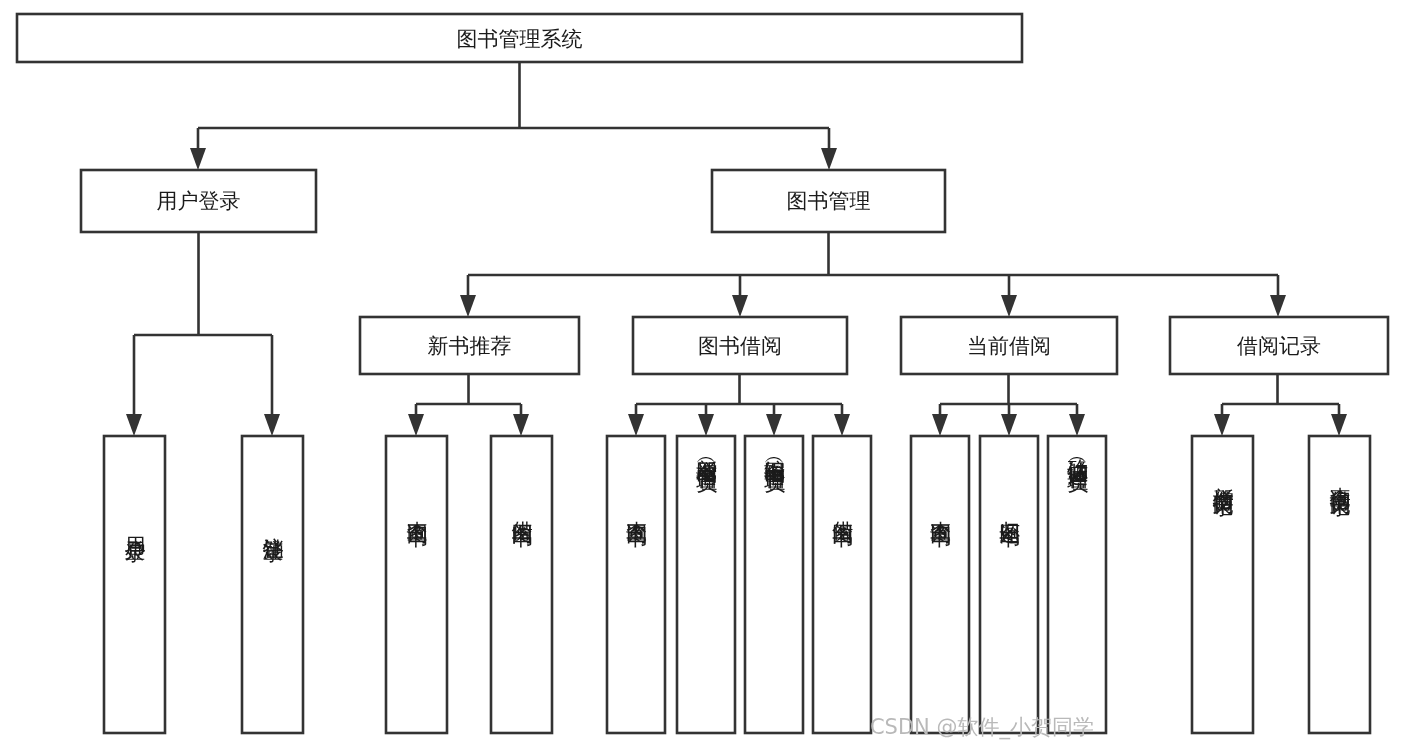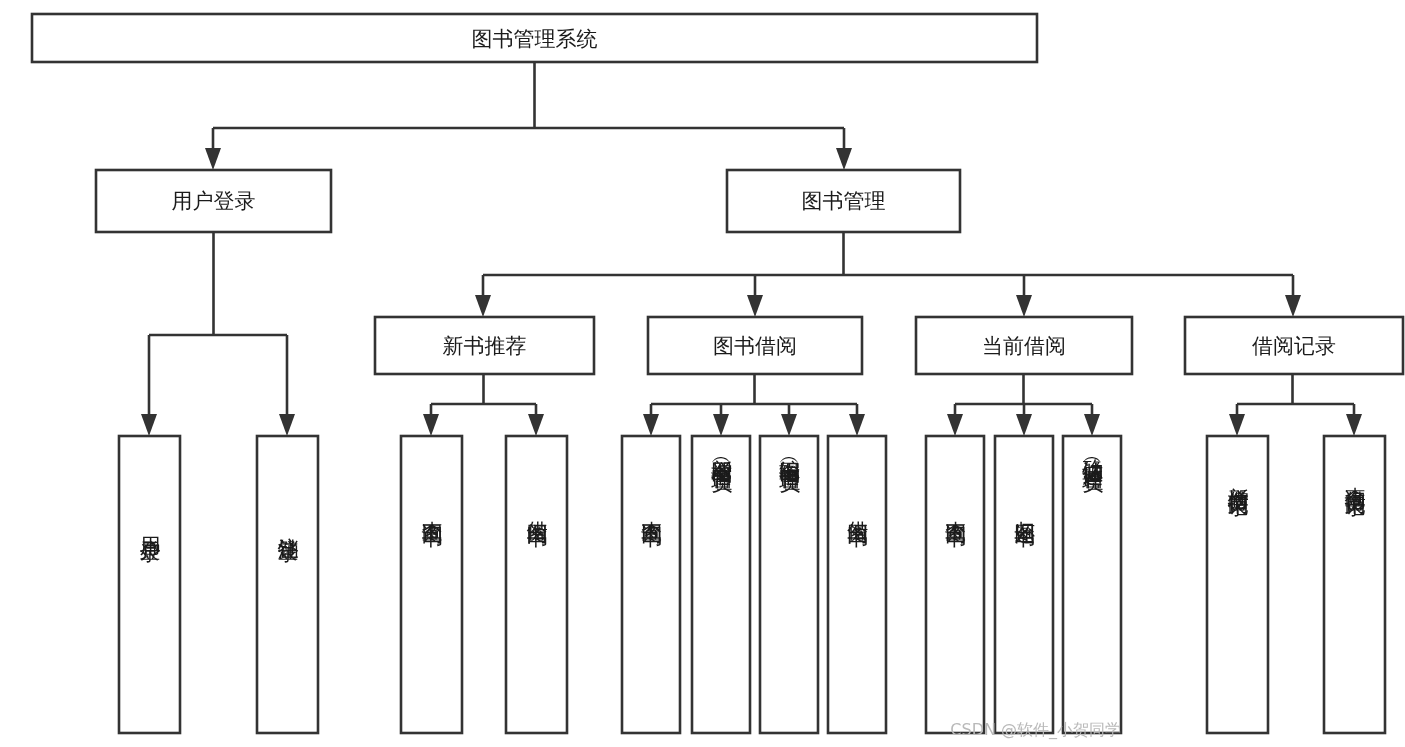--- a/index.html
+++ b/index.html
@@ -11,21 +11,20 @@
     width: 1405px;
     height: 747px;
     font-family: "DejaVu Sans", "Liberation Sans", sans-serif;
     overflow: hidden;
   }
   #diagram-root {
     position: relative;
     width: 1114px;
     height: 747px;
     background: #ffffff;
-    margin-left: 15px;
   }
   svg.diagram-canvas {
     position: absolute;
     top: 0;
     left: 0;
     width: 1405px;
     height: 747px;
   }
   .node-box {
     fill: #ffffff;
@@ -61,24 +60,24 @@
     text-orientation: upright;
     font-family: "DejaVu Sans", "Liberation Sans", sans-serif;
     font-size: 21px;
     line-height: 1.02;
     color: #1b1b1b;
     letter-spacing: 2px;
     white-space: nowrap;
   }
   .watermark {
     position: absolute;
-    right: 8px;
+    right: 20px;
     bottom: 6px;
     font-family: "DejaVu Sans", "Liberation Sans", sans-serif;
-    font-size: 16px;
+    font-size: 21px;
     color: #b9b9b9;
     white-space: nowrap;
   }
 </style>
 </head>
 <body>
 
 <div id="diagram-root">
 
   <svg class="diagram-canvas" viewBox="0 0 1405 747">

